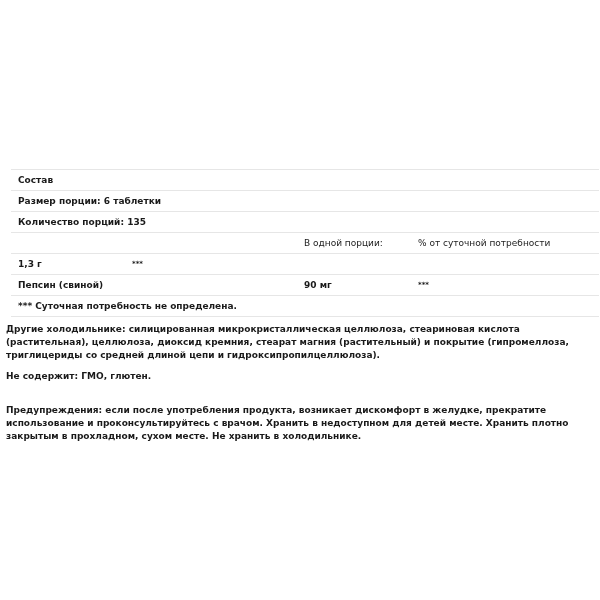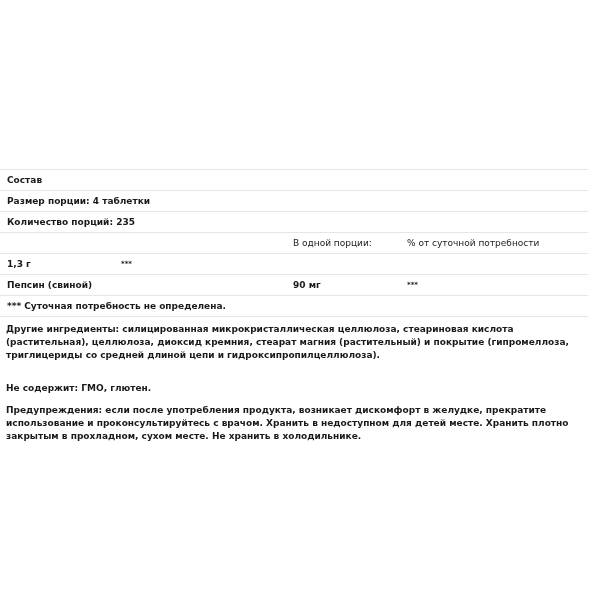--- a/index.html
+++ b/index.html
@@ -2,21 +2,21 @@
 <html><head>
   <meta charset="utf-8">
   <style>
     html, body { margin: 0; padding: 0; background: #ffffff; }
     body {
       width: 600px; height: 600px; position: relative; overflow: hidden;
       font-family: "DejaVu Sans", "Liberation Sans", sans-serif;
       color: #1a1a1a;
     }
     .facts {
-      position: absolute; left: 0; top: 169px; width: 588px;
+      position: absolute; left: 11px; top: 169px; width: 588px;
       border-top: 1px solid #e6e6e6;
     }
     .row {
       height: 20px; border-bottom: 1px solid #e6e6e6;
       display: flex; align-items: center;
       font-size: 9px; font-weight: 600; line-height: 20px;
       padding-left: 7px; box-sizing: content-box;
     }
     .row .c1 { width: 286px; }
     .row .c2 { width: 114px; }
@@ -30,24 +30,24 @@
     .para .lbl { font-weight: 700; }
   </style>
 </head>
 <body>
 
 <div class="facts">
   <div class="row">
     <span>Состав</span>
   </div>
   <div class="row">
-    <span>Размер порции: 4 таблетки</span>
+    <span>Размер порции: 6 таблетки</span>
   </div>
   <div class="row">
-    <span>Количество порций: 235</span>
+    <span>Количество порций: 135</span>
   </div>
   <div class="row head">
     <span class="c1"></span>
     <span class="c2">В одной порции:</span>
     <span class="c3">% от суточной потребности</span>
   </div>
   <div class="row">
     <span class="c2">1,3 г</span>
     <span class="c3 stars">***</span>
   </div>
@@ -55,22 +55,22 @@
     <span class="c1">Пепсин (свиной)</span>
     <span class="c2">90 мг</span>
     <span class="c3 stars">***</span>
   </div>
   <div class="row">
     <span>*** Суточная потребность не определена.</span>
   </div>
 </div>
 
 <div class="para" style="top:323px">
-  <span class="lbl">Другие ингредиенты:</span><span> силицированная микрокристаллическая целлюлоза, стеариновая кислота (растительная), целлюлоза, диоксид кремния, стеарат магния (растительный) и покрытие (гипромеллоза, триглицериды со средней длиной цепи и гидроксипропилцеллюлоза).</span>
+  <span class="lbl">Другие холодильнике:</span><span> силицированная микрокристаллическая целлюлоза, стеариновая кислота (растительная), целлюлоза, диоксид кремния, стеарат магния (растительный) и покрытие (гипромеллоза, триглицериды со средней длиной цепи и гидроксипропилцеллюлоза).</span>
 </div>
 
-<div class="para" style="top:382px">
+<div class="para" style="top:370px">
   <span class="lbl">Не содержит:</span><span> ГМО, глютен.</span>
 </div>
 
 <div class="para" style="top:404px">
   <span class="lbl">Предупреждения:</span><span> если после употребления продукта, возникает дискомфорт в желудке, прекратите использование и проконсультируйтесь с врачом. Хранить в недоступном для детей месте. Хранить плотно закрытым в прохладном, сухом месте. Не хранить в холодильнике.</span>
 </div>
 
 </body></html>

